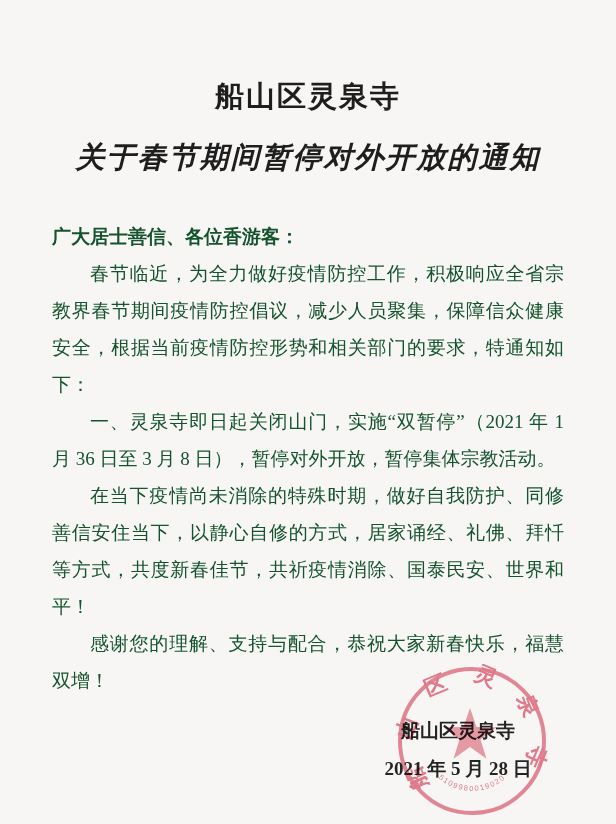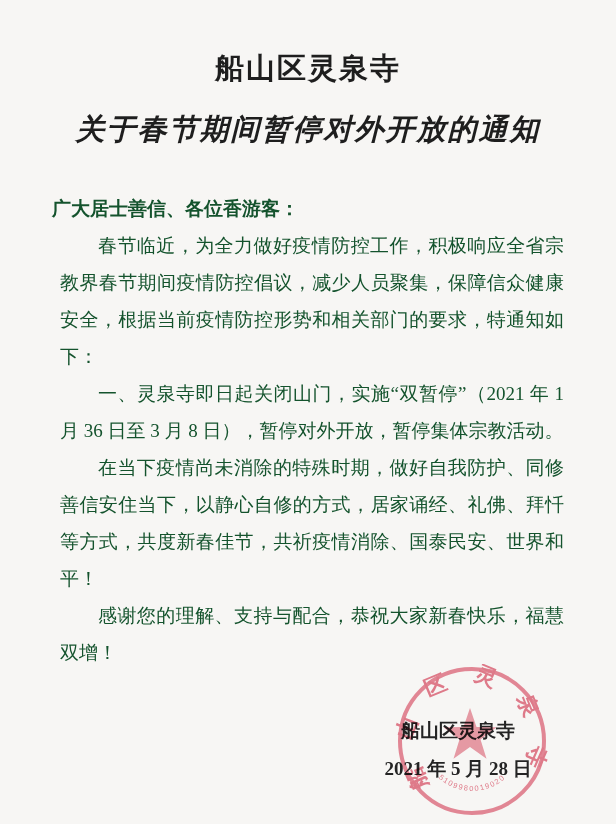--- a/index.html
+++ b/index.html
@@ -10,21 +10,21 @@
     background: #f7f6f4;
     font-family: "Liberation Serif", "DejaVu Serif", serif;
     color: #222222;
     position: relative;
     overflow: hidden;
   }
   .page {
     position: relative;
     width: 616px;
     height: 672px;
-    padding-top: 50px;
+    padding-top: 78px;
   }
   .title {
     text-align: center;
     font-size: 29px;
     font-weight: bold;
     letter-spacing: 2px;
     line-height: 36px;
     color: #1e1e1e;
   }
   .subtitle {
@@ -44,21 +44,20 @@
     line-height: 37px;
     text-align: justify;
     color: #14532d;
   }
   .salutation {
     font-weight: bold;
     text-indent: 0;
   }
   .para {
     text-indent: 2em;
-    margin-left: 8px;
   }
   .signature {
     position: absolute;
     left: 348px;
     top: 712px;
     width: 220px;
     text-align: center;
     font-size: 19px;
     font-weight: bold;
     line-height: 38px;

